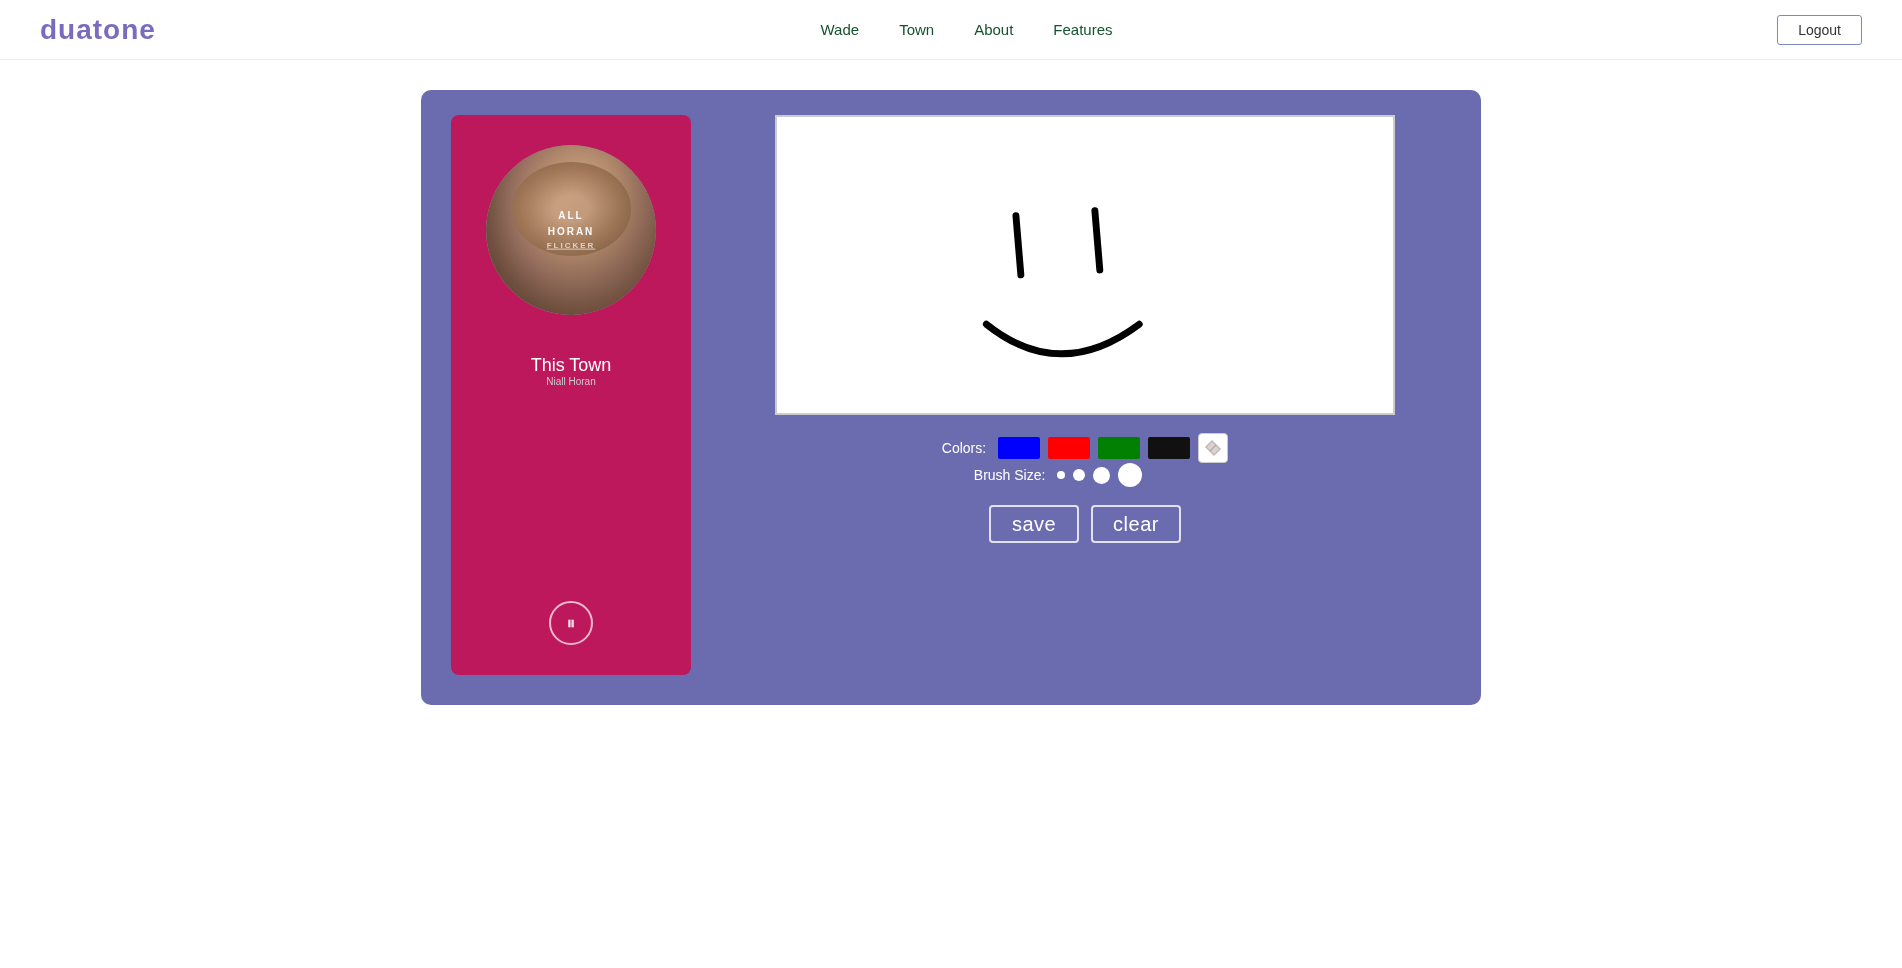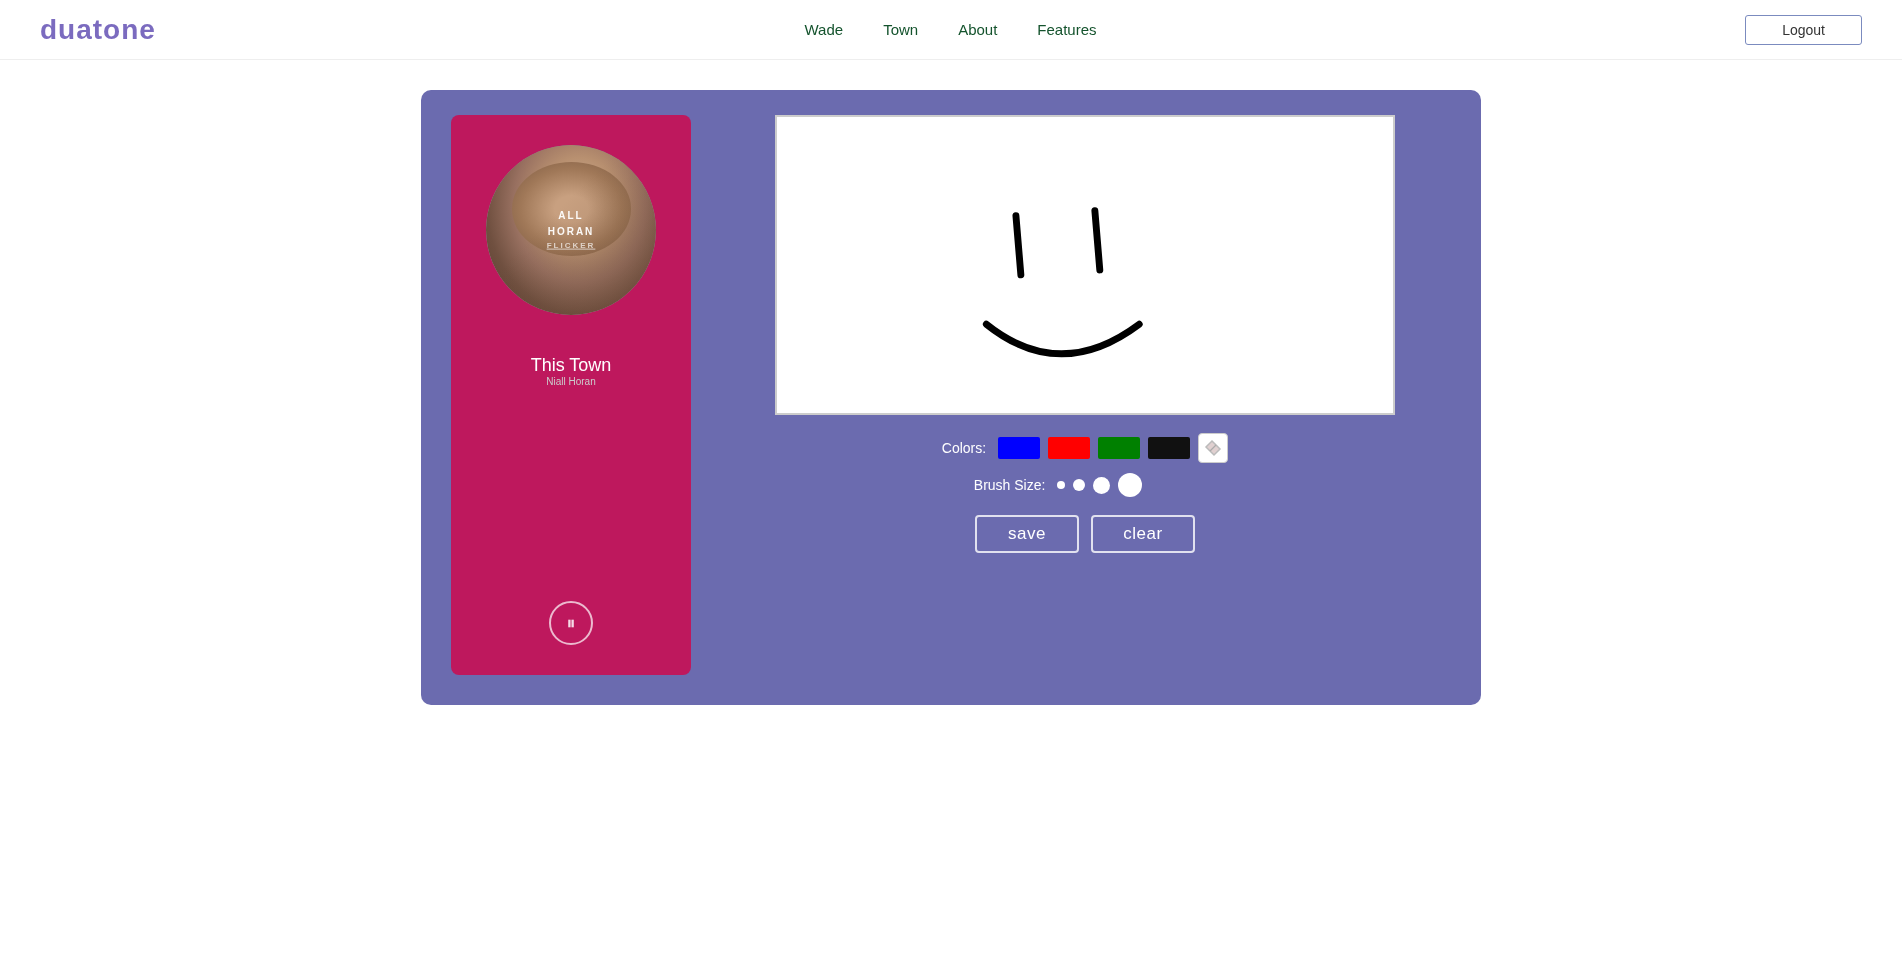--- a/index.html
+++ b/index.html
@@ -28,21 +28,21 @@
     }
     .nav-links a {
       text-decoration: none;
       color: #14532d;
       font-size: 15px;
     }
     .logout-btn {
       border: 1.5px solid #7b8bbf;
       background: transparent;
       color: #333;
-      padding: 6px 36px;
+      padding: 6px 20px;
       font-size: 14px;
       cursor: pointer;
       border-radius: 3px;
     }
 
     
     .main-content {
       display: flex;
       justify-content: center;
       align-items: flex-start;
@@ -169,21 +169,20 @@
     .smiley-svg {
       width: 100%;
       height: 100%;
     }
 
     
     .controls {
       display: flex;
       flex-direction: column;
       align-items: flex-start;
-      gap: 10px;
       margin-bottom: 18px;
     }
     .colors-row {
       display: flex;
       align-items: center;
       gap: 8px;
     }
     .colors-label {
       color: #fff;
       font-size: 14px;
@@ -225,26 +224,26 @@
       border-radius: 50%;
       background: #fff;
       cursor: pointer;
     }
 
     .action-btns {
       display: flex;
       gap: 12px;
     }
     .action-btn {
-      width: 104px;
+      width: 90px;
       height: 38px;
       border: 2px solid rgba(255,255,255,0.8);
       background: transparent;
       color: #fff;
-      font-size: 17px;
+      font-size: 20px;
       cursor: pointer;
       border-radius: 4px;
       letter-spacing: 0.5px;
     }
   </style>
 </head>
 <body>
 
 <nav class="navbar">
   <div class="nav-logo">

